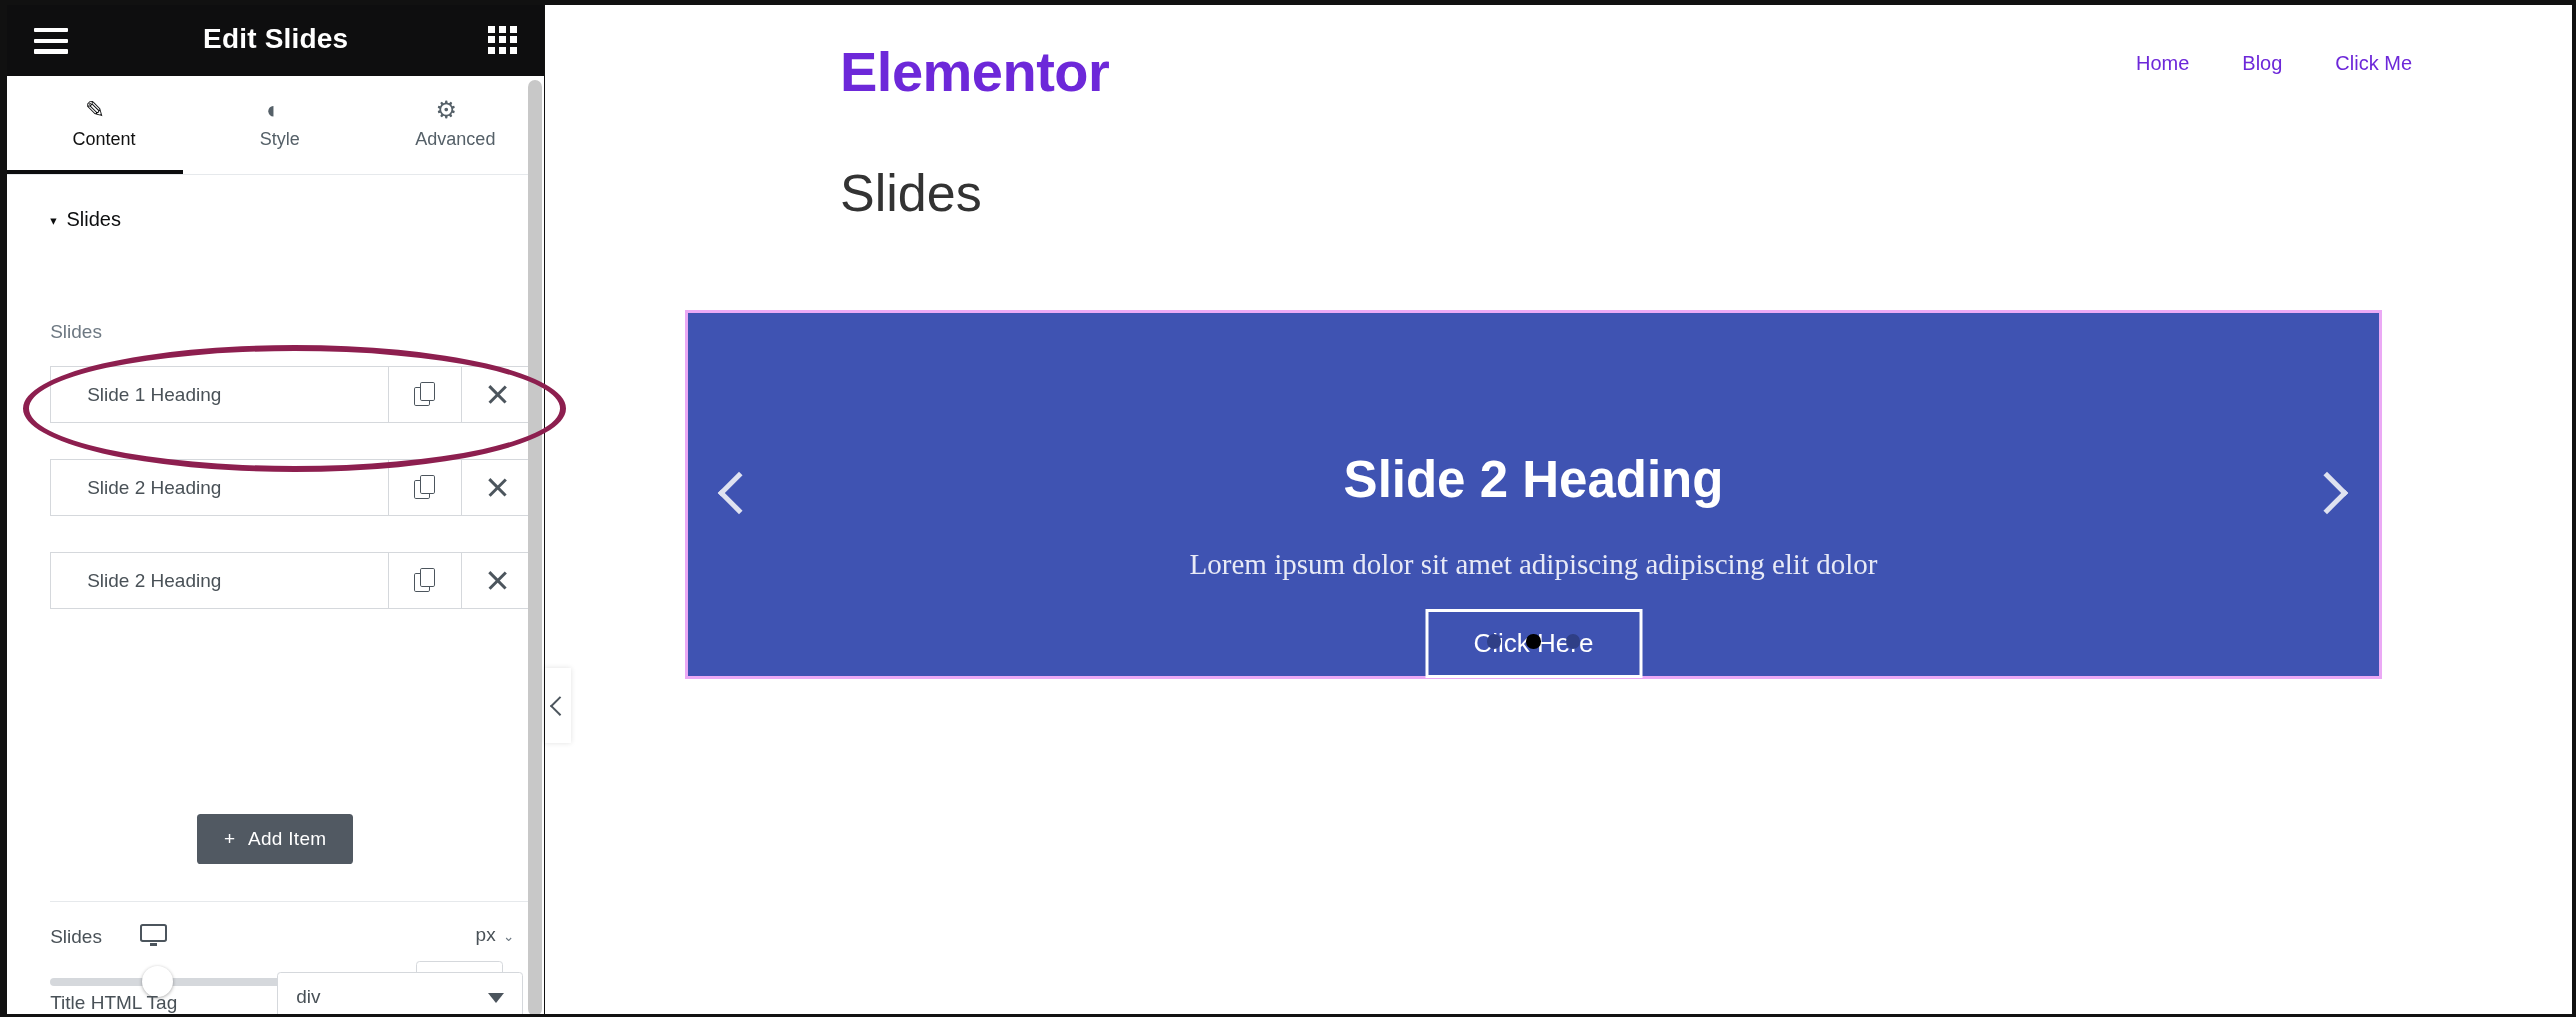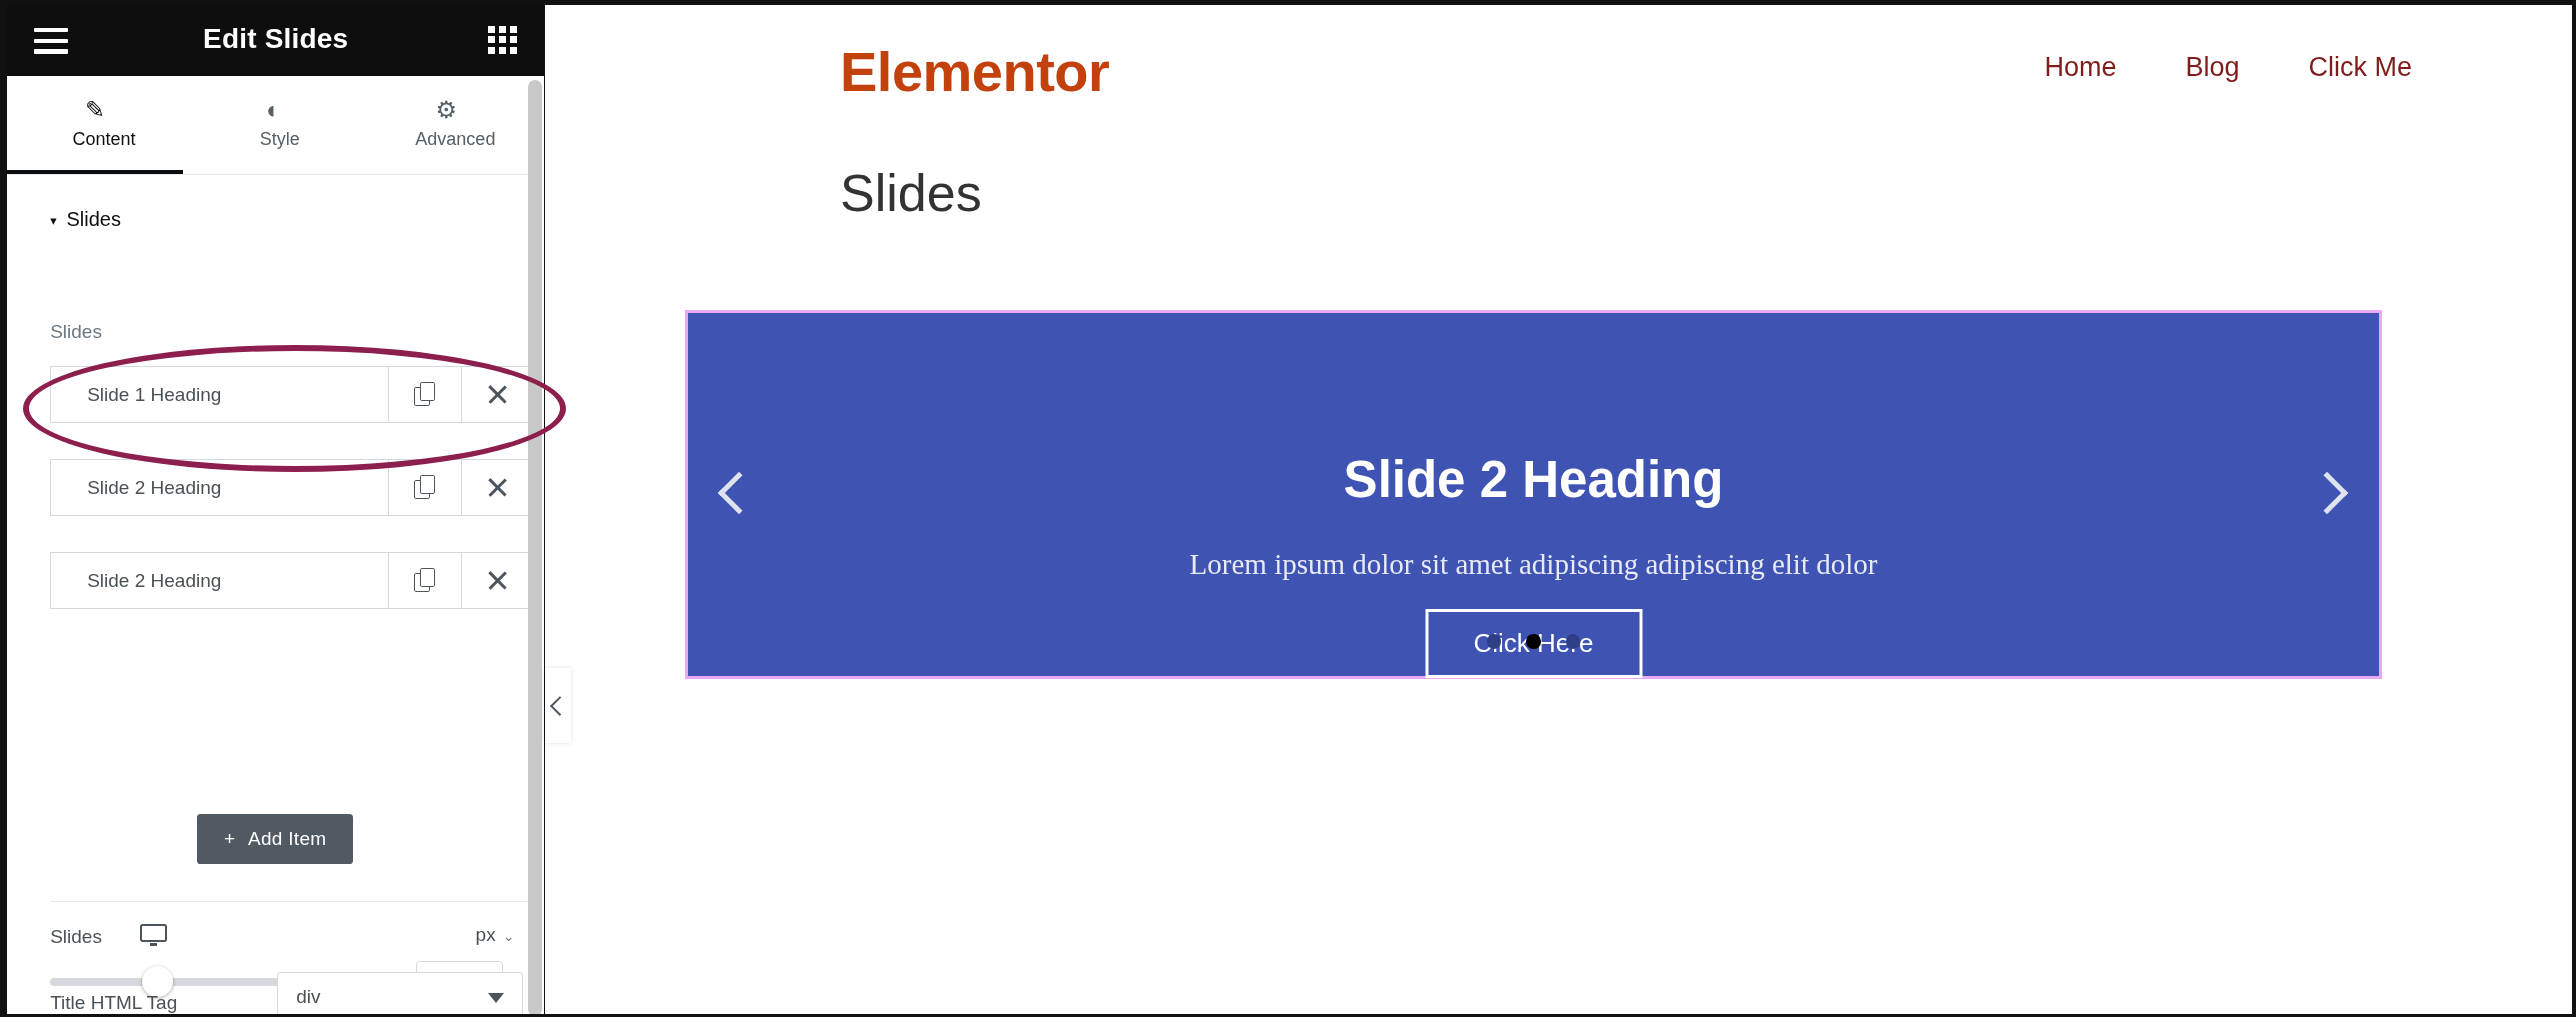--- a/index.html
+++ b/index.html
@@ -409,38 +409,37 @@
     left: 0; top: 0;
     width: 2027px;
     height: 149px;
   }
   #brand-logo {
     position: absolute;
     left: 295px;
     top: 34px;
     font-size: 56px;
     font-weight: bold;
-    color: #c2410c;
+    color: #6d28d9;
     letter-spacing: -0.5px;
     cursor: pointer;
     text-align: right;
   }
   #site-nav {
     position: absolute;
     right: 160px;
     top: 47px;
     display: flex;
     gap: 53px;
   }
   #site-nav a {
-    font-size: 27px;
-    color: #7f1d1d;
+    font-size: 20px;
+    color: #6d28d9;
     text-decoration: none;
     cursor: pointer;
-    margin-left: 16px;
   }
 
   #page-title {
     position: absolute;
     left: 295px;
     top: 158px;
     font-size: 52px;
     color: #333333;
   }
 

